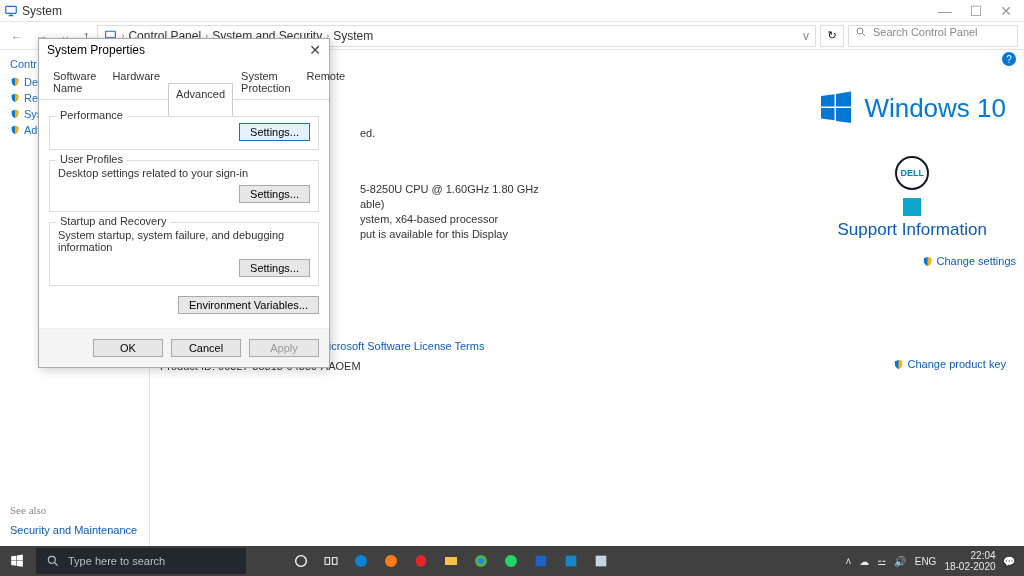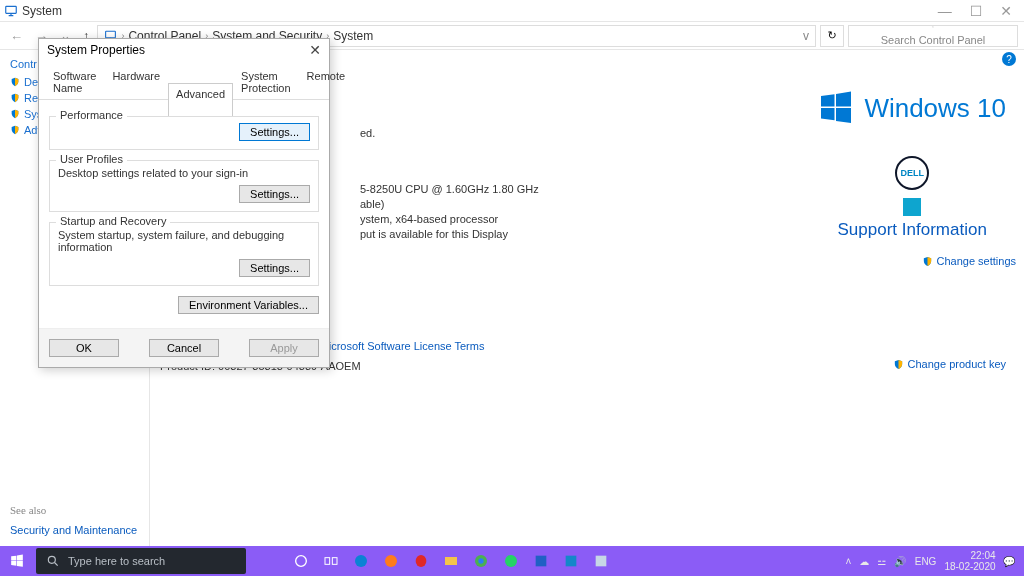--- a/index.html
+++ b/index.html
@@ -11,21 +11,21 @@
   .titlebar .title { font-size: 12px; color: #333; }
   .titlebar .win-controls { margin-left: auto; display: flex; gap: 18px; color: #999; font-size: 14px; padding-right: 8px; }
 
   
   .addrbar { height: 28px; display: flex; align-items: center; padding: 0 6px; border-bottom: 1px solid #e6e6e6; gap: 4px; }
   .navarrow { color: #9a9a9a; font-size: 13px; padding: 0 4px; }
   .navarrow.dark { color: #333; }
   .breadcrumb { display: flex; align-items: center; gap: 4px; font-size: 12px; color: #333; flex: 1; border: 1px solid #ddd; height: 22px; padding: 0 6px; }
   .breadcrumb .sep { color: #888; font-size: 9px; }
   .refresh { border: 1px solid #ddd; width: 24px; height: 22px; display: flex; align-items: center; justify-content: center; }
-  .searchbox { border: 1px solid #ddd; height: 22px; width: 170px; display: flex; align-items: center; padding: 0 0; color: #888; gap: 6px; flex-direction: column; }
+  .searchbox { border: 1px solid #ddd; height: 22px; width: 170px; display: flex; padding: 0 6px; color: #888; gap: 6px; }
 
   
   .content { position: absolute; top: 50px; left: 0; right: 0; bottom: 30px; display: flex; }
   .sidebar { width: 150px; border-right: 1px solid #e6e6e6; padding: 8px 10px; }
   .sidebar-title { color: #1a6fcf; font-size: 11px; margin-bottom: 6px; }
   .sidebar-link { color: #1a6fcf; font-size: 11px; display: flex; align-items: center; gap: 4px; margin-bottom: 4px; cursor: pointer; }
   .shield-icon { width: 10px; height: 10px; }
 
   .main { flex: 1; padding: 10px 20px; position: relative; }
   .main-header { color: #0a5bbe; font-size: 15px; margin-bottom: 18px; }
@@ -61,24 +61,24 @@
   .dlg-tab.active { border: 1px solid #ccc; border-bottom: 1px solid #fff; background: #fff; position: relative; top: 18px; }
   .dlg-body { padding: 10px; font-size: 11px; }
   .fieldset { border: 1px solid #ddd; margin: 6px 0 10px 0; padding: 6px 8px 8px 8px; position: relative; }
   .fieldset .legend { position: absolute; top: -8px; left: 6px; background: #fff; padding: 0 4px; font-size: 11px; color: #333; }
   .fieldset .desc { font-size: 11px; color: #333; margin-bottom: 6px; }
   .btn { font-size: 11px; padding: 2px 10px; background: #e7e7e7; border: 1px solid #aaa; cursor: pointer; min-width: 70px; text-align: center; }
   .btn.primary { border: 1px solid #0078d4; background: #e5f1fb; }
   .btn.disabled { color: #999; }
   .fieldset .btn-row { text-align: right; }
   .env-row { text-align: right; margin: 4px 0; }
-  .dlg-footer { display: flex; justify-content: space-between; gap: 8px; padding: 10px; border-top: 1px solid #eee; background: #f4f4f4; }
-
-  
-  .taskbar { position: absolute; left: 0; right: 0; bottom: 0; height: 30px; background: #8b5cf6; display: flex; align-items: center; color: #fff; font-size: 11px; }
+  .dlg-footer { display: flex; justify-content: flex-end; gap: 8px; padding: 10px; border-top: 1px solid #eee; background: #f4f4f4; }
+
+  
+  .taskbar { position: absolute; left: 0; right: 0; bottom: 0; height: 30px; background: #404040; display: flex; align-items: center; color: #fff; font-size: 11px; }
   .start { width: 34px; height: 30px; display: flex; align-items: center; justify-content: center; }
   .start svg { width: 14px; height: 14px; }
   .tb-search { background: #23282f; height: 26px; width: 210px; display: flex; align-items: center; gap: 8px; padding: 0 10px; color: #b9bfc6; border-radius: 2px; margin-left: 2px; }
   .tb-icons { display: flex; margin-left: 40px; }
   .tb-icon { width: 30px; height: 30px; display: flex; align-items: center; justify-content: center; }
   .tray { margin-left: auto; display: flex; align-items: center; gap: 8px; padding: 0 8px; color: #e8e8e8; font-size: 10px; }
   .datetime { text-align: right; line-height: 1.1; }
 
   a { cursor: pointer; }
 </style>

